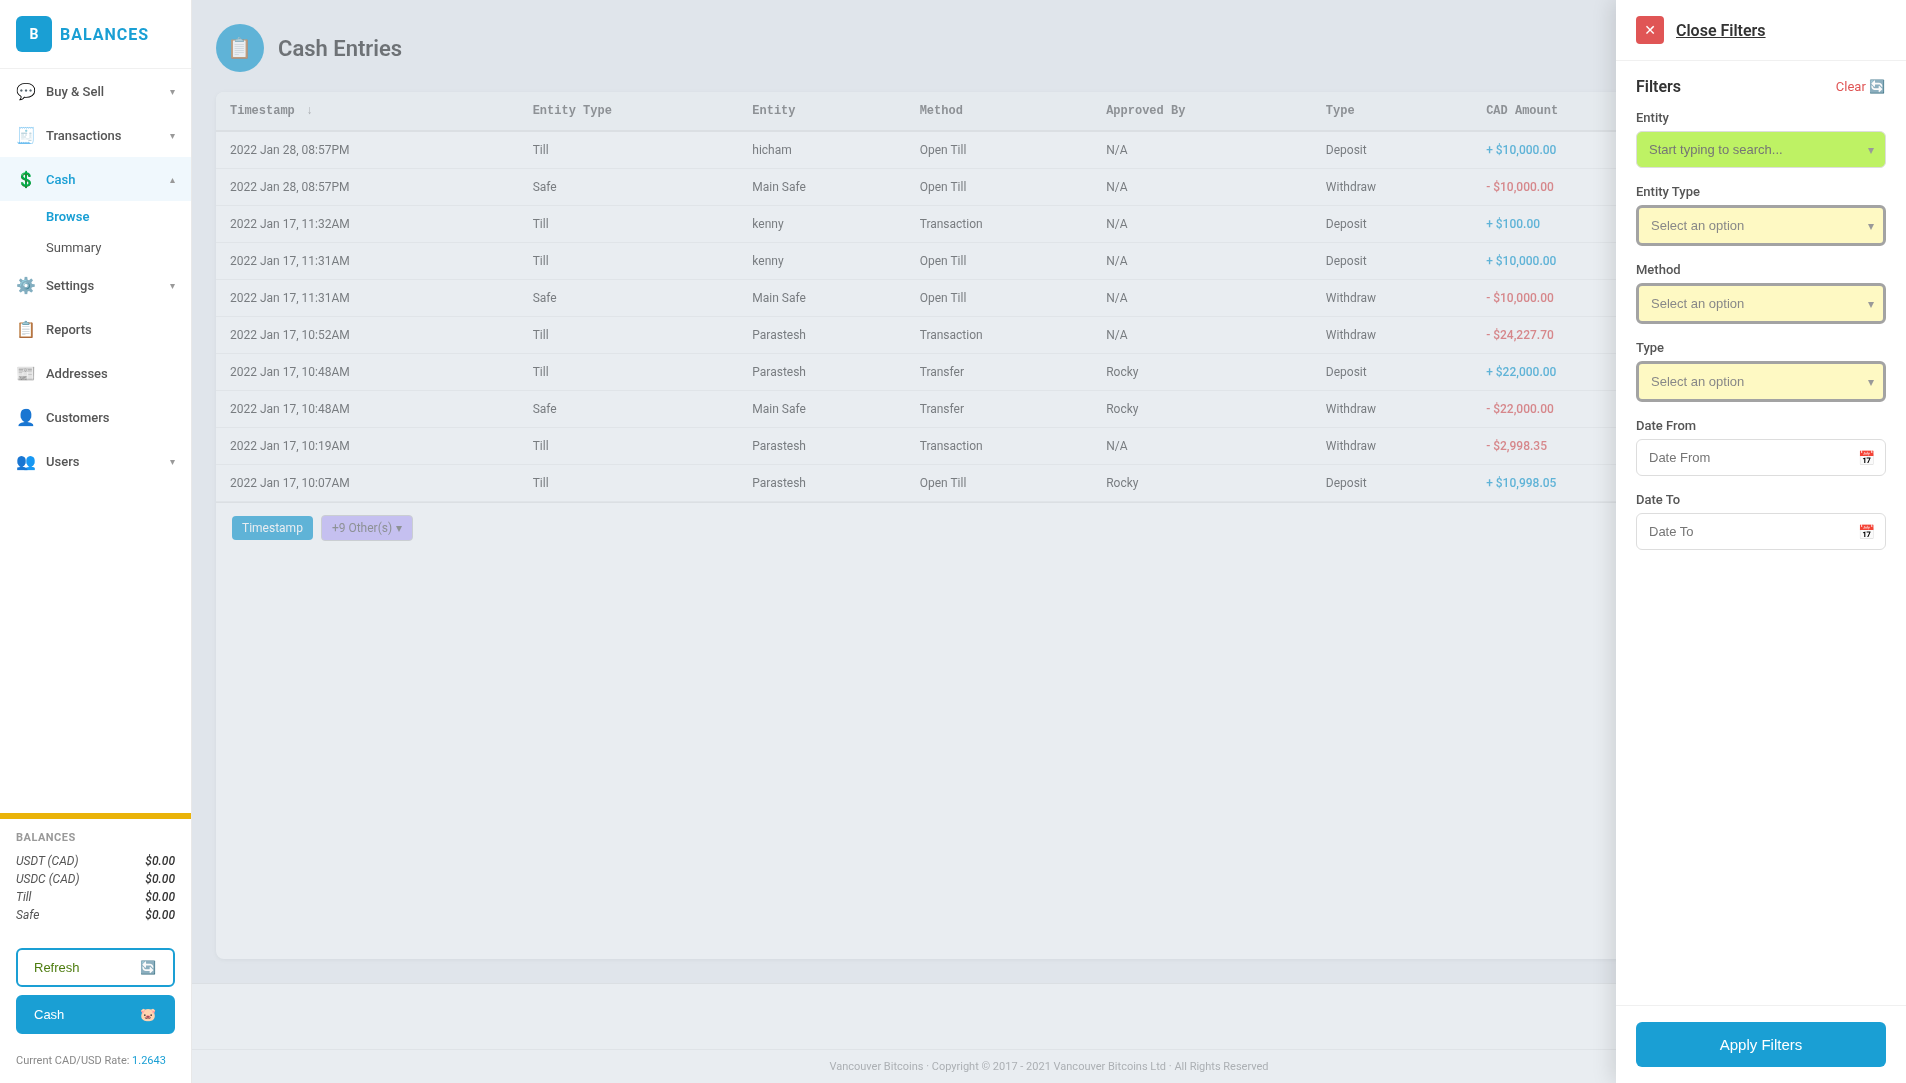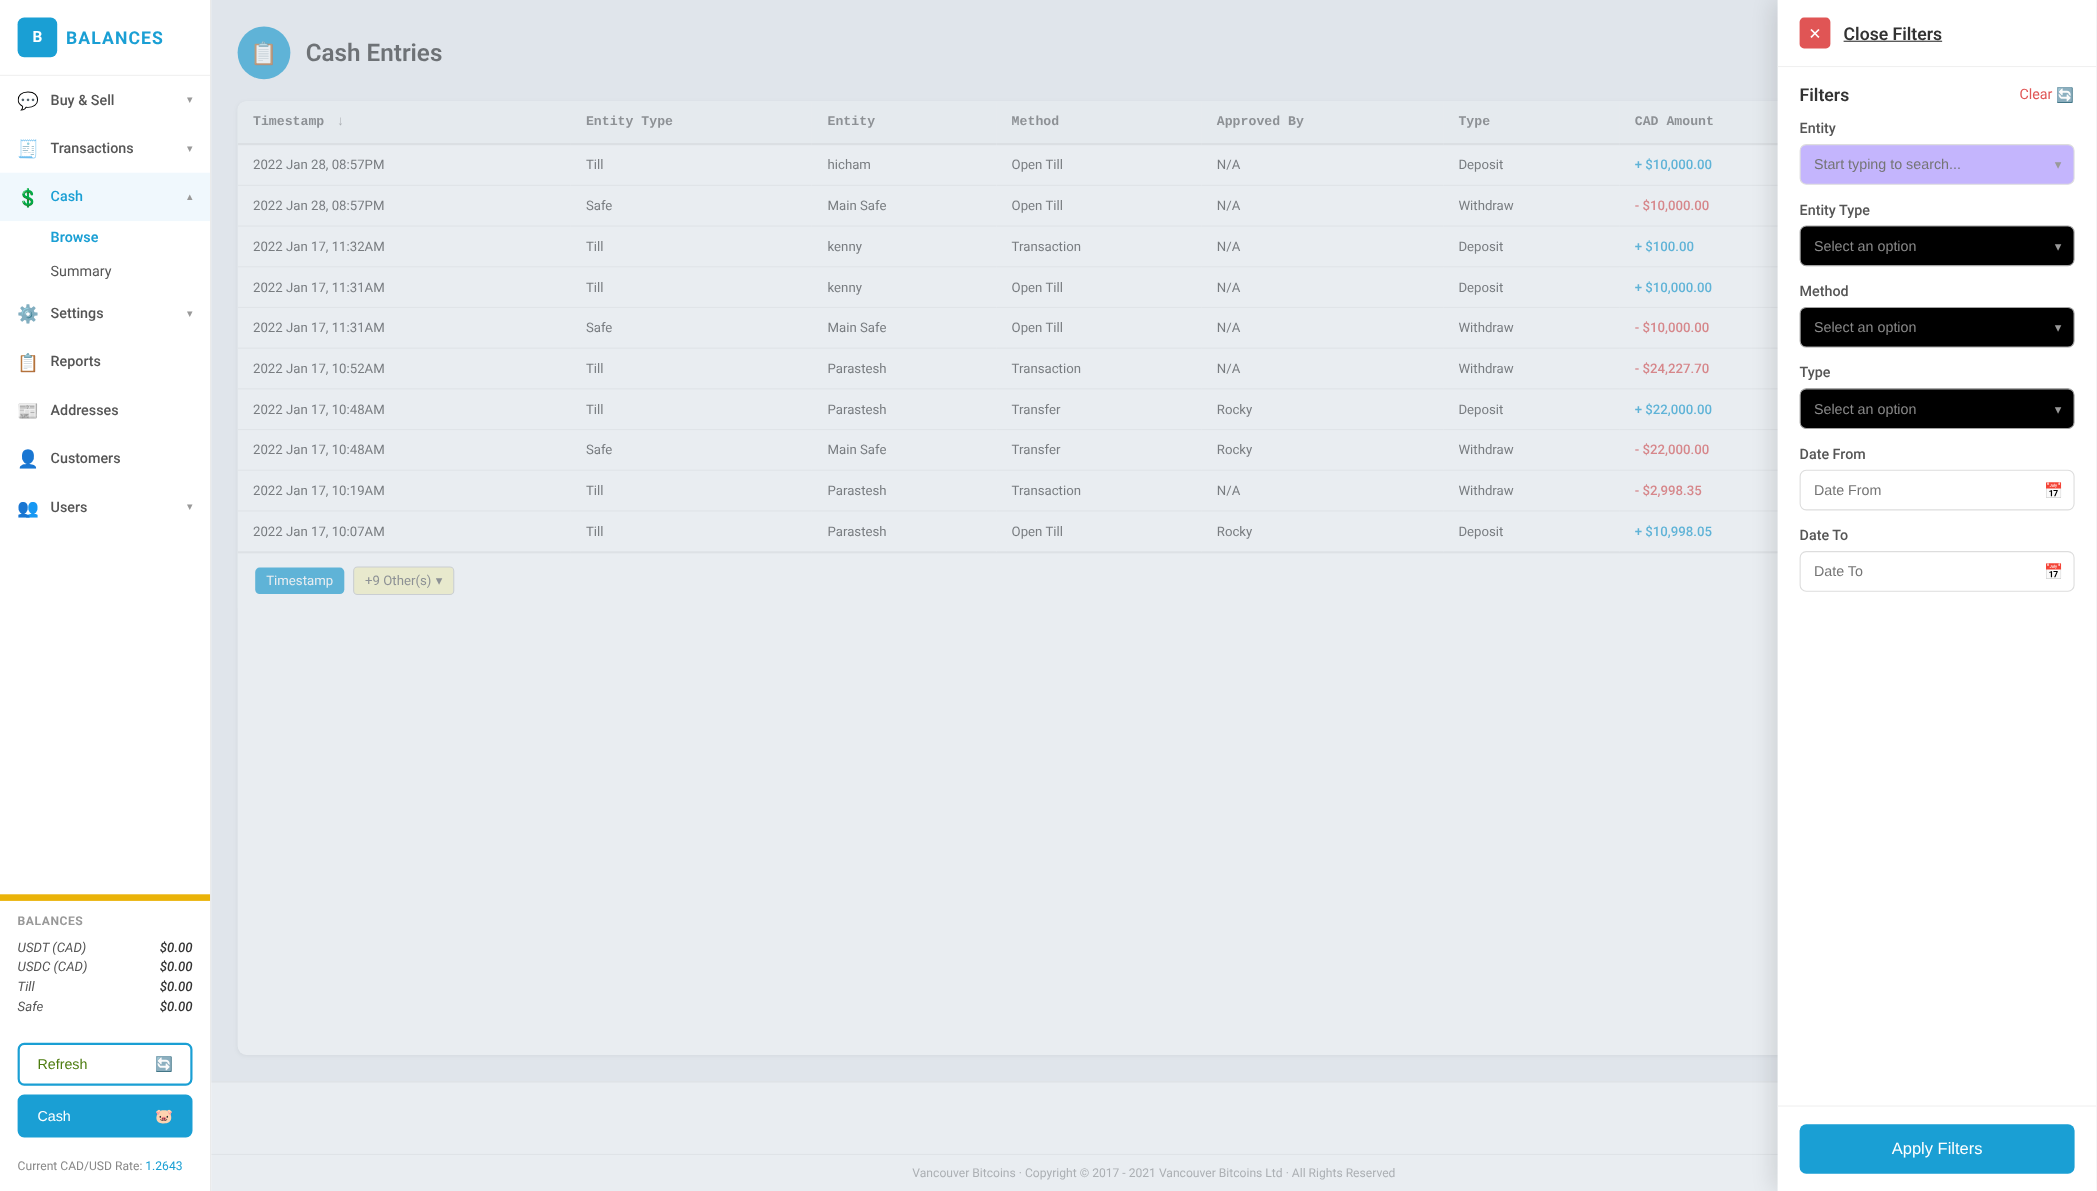--- a/index.html
+++ b/index.html
@@ -45,21 +45,21 @@
     td { padding: 11px 14px; font-size: 12px; color: #444; border-bottom: 1px solid #f0f0f0; white-space: nowrap; }
     .amount-positive { color: #1a9fd4; font-weight: 500; }
     .amount-negative { color: #e05555; font-weight: 500; }
     .sort-icon { margin-left: 4px; color: #999; }
 
     
     .table-footer { display: flex; align-items: center; justify-content: space-between; padding: 12px 16px; background: white; border-top: 1px solid #e8e8e8; }
     .columns-selector { display: flex; align-items: center; gap: 8px; }
     .column-chip { background: #e8e8e8; border-radius: 4px; padding: 5px 10px; font-size: 12px; color: #555; cursor: pointer; }
     .column-chip.active { background: #1a9fd4; color: white; }
-    .dropdown-btn { border: 1px solid #ccc; background: #fef9c3; border-radius: 4px; padding: 5px 10px; cursor: pointer; color: #666; font-size: 12px; display: flex; align-items: center; gap: 4px; }
+    .dropdown-btn { border: 1px solid #ccc; background: #c4b5fd; border-radius: 4px; padding: 5px 10px; cursor: pointer; color: #666; font-size: 12px; display: flex; align-items: center; gap: 4px; }
     .rows-per-page { font-size: 12px; color: #666; }
 
     
     .bottom-bar { background: white; padding: 14px 24px; display: flex; align-items: center; justify-content: flex-end; gap: 12px; border-top: 1px solid #e8e8e8; }
     .btn-save-columns { border: 1px solid #ccc; background: white; color: #555; padding: 10px 20px; border-radius: 20px; cursor: pointer; display: flex; align-items: center; gap: 6px; font-size: 13px; }
     .btn-export { background: #1a9fd4; color: white; padding: 10px 20px; border-radius: 20px; cursor: pointer; border: none; font-size: 13px; display: flex; align-items: center; gap: 6px; }
 
     
     .page-footer { background: white; padding: 10px 24px; text-align: center; font-size: 11px; color: #999; border-top: 1px solid #eee; }
 
@@ -70,22 +70,22 @@
     .filter-panel { position: fixed; top: 0; right: 0; width: 290px; height: 100vh; background: white; box-shadow: -4px 0 20px rgba(0,0,0,0.12); z-index: 20; display: flex; flex-direction: column; overflow-y: auto; }
     .filter-header { padding: 16px 20px; border-bottom: 1px solid #f0f0f0; display: flex; align-items: center; gap: 12px; }
     .close-filter-btn { width: 28px; height: 28px; background: #e05555; border-radius: 4px; display: flex; align-items: center; justify-content: center; color: white; cursor: pointer; font-size: 14px; border: none; }
     .filter-panel-title { font-size: 16px; font-weight: 600; color: #333; text-decoration: underline; }
     .filter-body { padding: 16px 20px; flex: 1; }
     .filter-section-header { display: flex; align-items: center; justify-content: space-between; margin-bottom: 14px; }
     .filter-label-main { font-size: 16px; font-weight: 600; color: #333; }
     .clear-link { color: #e05555; font-size: 13px; cursor: pointer; display: flex; align-items: center; gap: 4px; }
     .filter-group { margin-bottom: 16px; }
     .filter-group-label { font-size: 13px; font-weight: 500; color: #555; margin-bottom: 6px; }
-    .filter-input { width: 100%; border: 1px solid #ddd; border-radius: 6px; padding: 10px 12px; font-size: 13px; color: #555; background: #c4b5fd; }
-    .filter-select { width: 100%; border: 1px solid #a3a3a3; border-radius: 6px; padding: 10px 12px; font-size: 13px; color: #888; background: #000000; appearance: none; cursor: pointer; display: flex; align-items: center; justify-content: space-between; }
+    .filter-input { width: 100%; border: 1px solid #ddd; border-radius: 6px; padding: 10px 12px; font-size: 13px; color: #555; background: #bef264; }
+    .filter-select { width: 100%; border: 3px solid #a3a3a3; border-radius: 6px; padding: 10px 12px; font-size: 13px; color: #888; background: #fef9c3; appearance: none; cursor: pointer; display: flex; align-items: center; justify-content: space-between; }
     .filter-select-wrapper { position: relative; }
     .filter-select-wrapper::after { content: '▾'; position: absolute; right: 12px; top: 50%; transform: translateY(-50%); color: #999; pointer-events: none; font-size: 12px; }
     .filter-date-wrapper { position: relative; }
     .filter-date-wrapper::after { content: '📅'; position: absolute; right: 10px; top: 50%; transform: translateY(-50%); font-size: 14px; pointer-events: none; }
     .filter-date-input { width: 100%; border: 1px solid #ddd; border-radius: 6px; padding: 10px 12px; font-size: 13px; color: #aaa; background: white; }
     .filter-search-wrapper { position: relative; }
     .filter-search-wrapper::after { content: '▾'; position: absolute; right: 12px; top: 50%; transform: translateY(-50%); color: #999; pointer-events: none; font-size: 12px; }
     .filter-footer { padding: 16px 20px; border-top: 1px solid #f0f0f0; }
     .btn-apply-filters { width: 100%; background: #1a9fd4; color: white; border: none; border-radius: 6px; padding: 14px; font-size: 15px; font-weight: 500; cursor: pointer; }
   </style>

